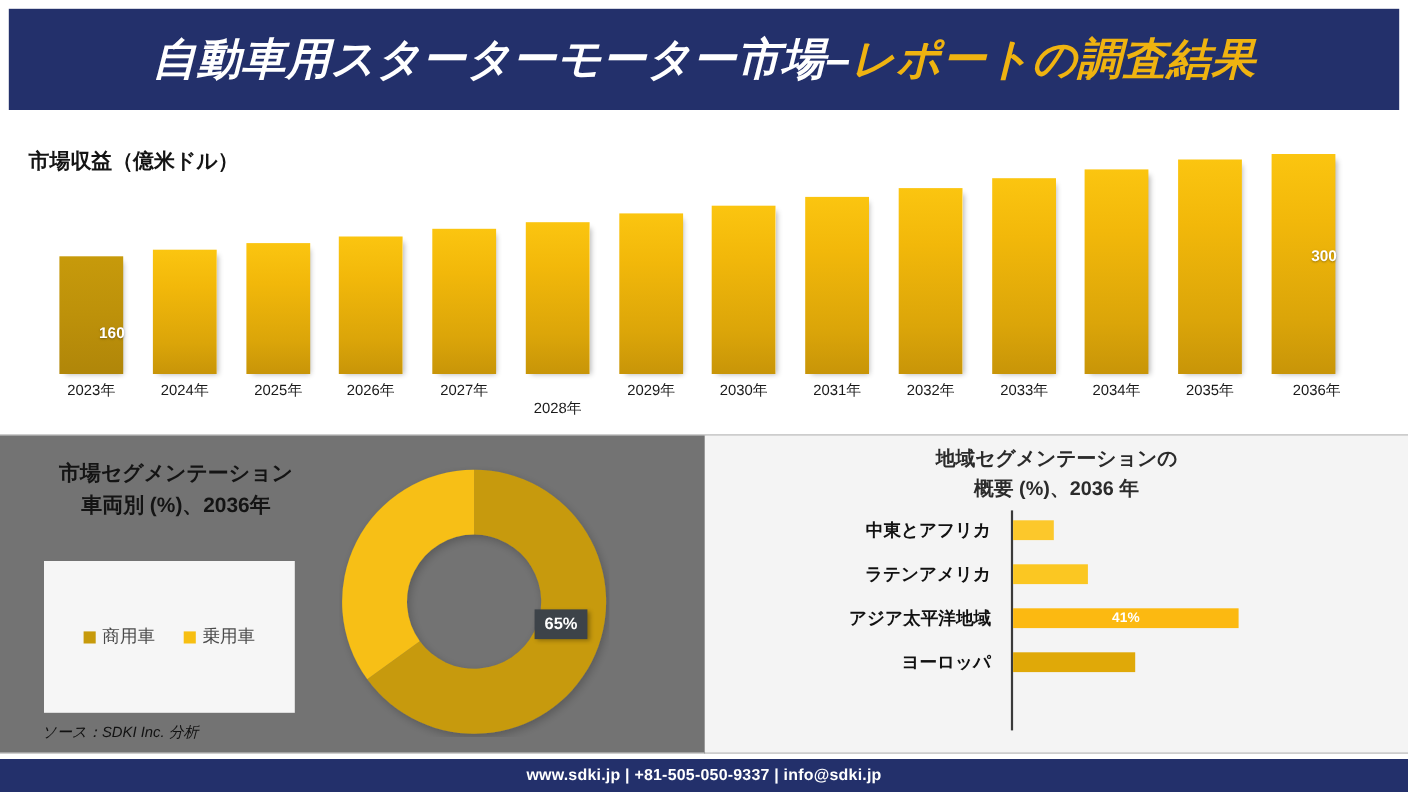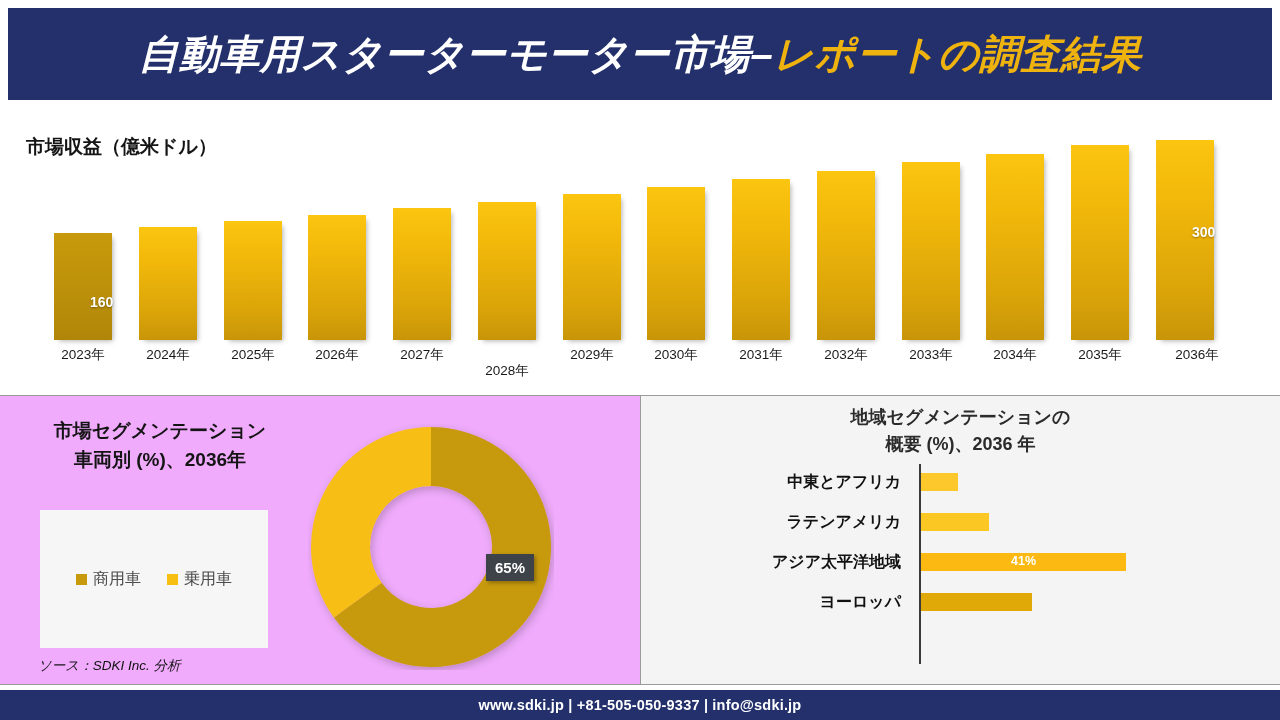--- a/index.html
+++ b/index.html
@@ -54,21 +54,21 @@
     position:absolute;width:58px;text-align:center;
     font-size:13.5px;color:#1a1a1a;
   }
 
   
   .hdiv{position:absolute;left:0;top:395px;width:1280px;height:1px;background:#9b9b9b;}
   .vdiv{position:absolute;left:640px;top:396px;width:1px;height:289px;background:#9b9b9b;}
   .hdiv2{position:absolute;left:0;top:684px;width:1280px;height:1px;background:#9b9b9b;}
 
   
-  .donut-panel{position:absolute;left:0;top:396px;width:640px;height:288px;background:#f0abfc;}
+  .donut-panel{position:absolute;left:0;top:396px;width:640px;height:288px;background:#737373;}
   .donut-title{
     position:absolute;left:0;top:20px;width:320px;text-align:center;
     font-size:19px;font-weight:bold;color:#141414;line-height:1.55;
   }
   .legend-box{
     position:absolute;left:40px;top:114px;width:228px;height:138px;
     background:#f6f6f6;
     display:flex;align-items:center;justify-content:center;gap:26px;
   }
   .legend-item{display:flex;align-items:center;gap:6px;}

